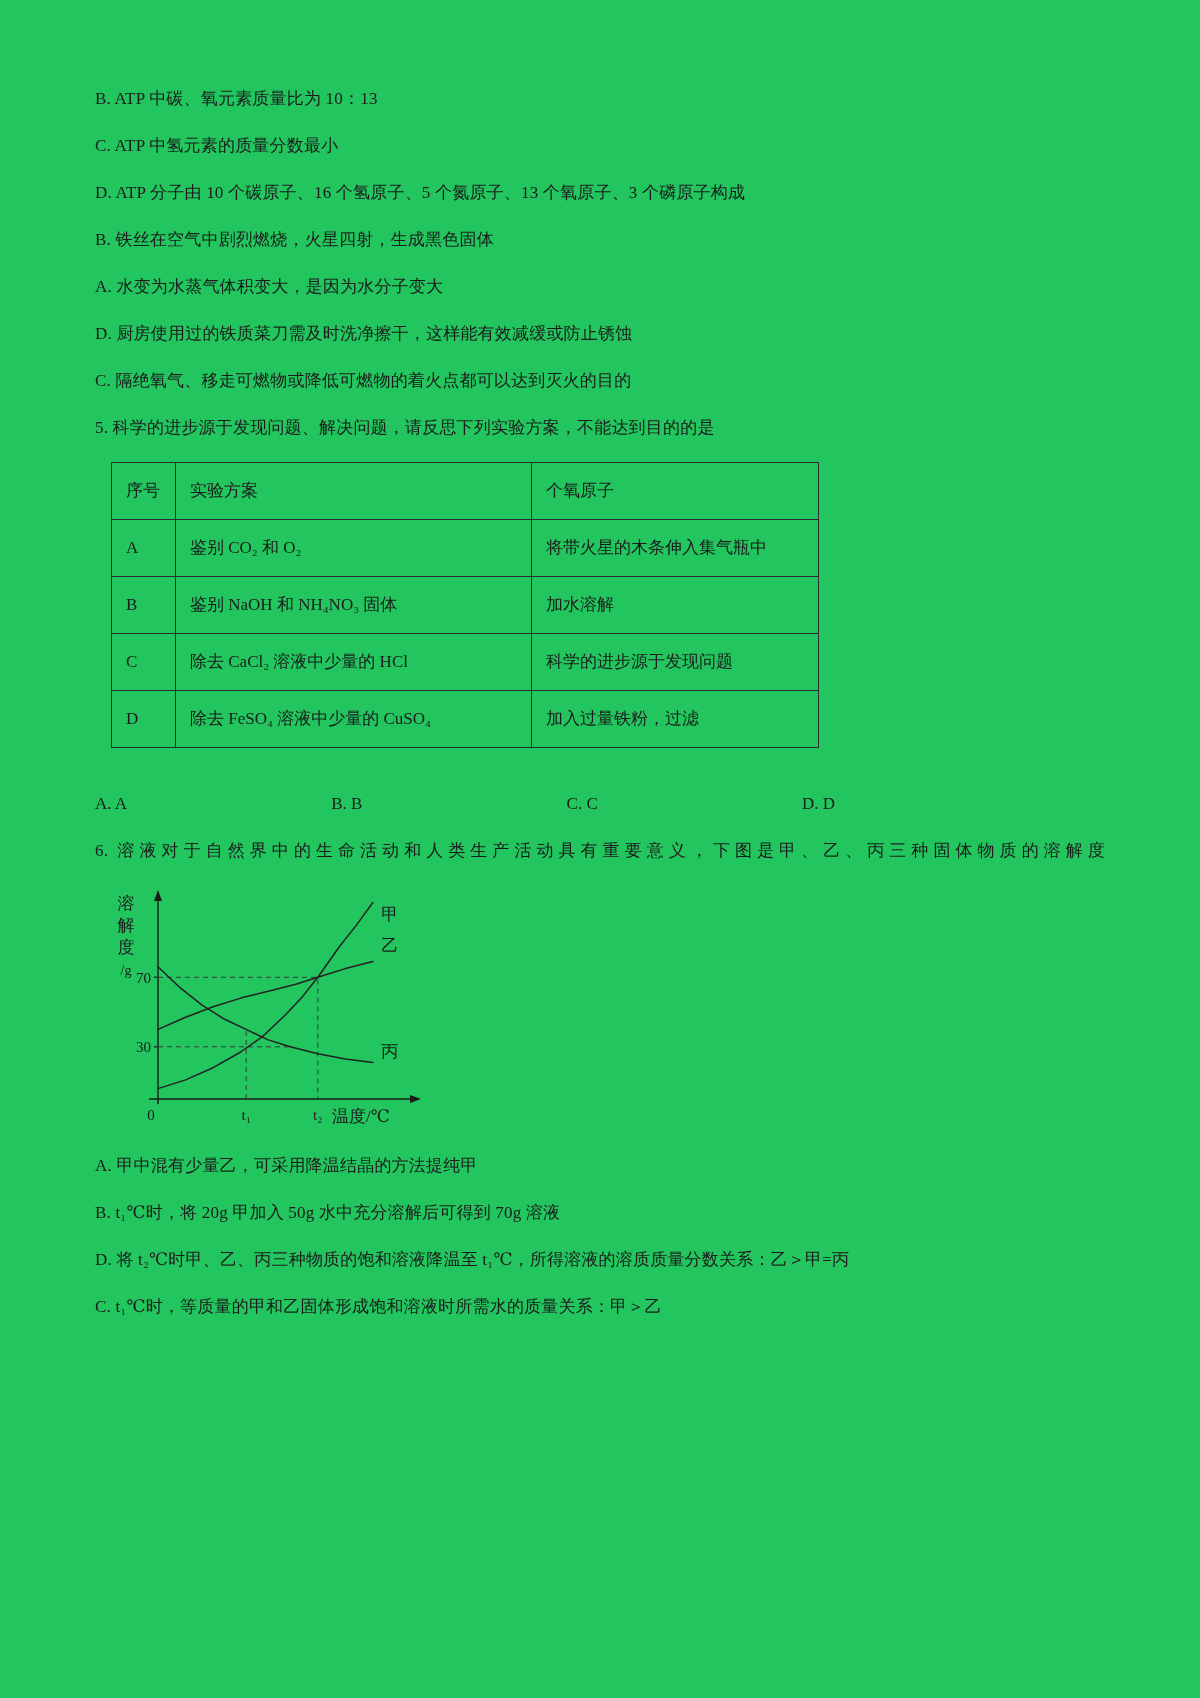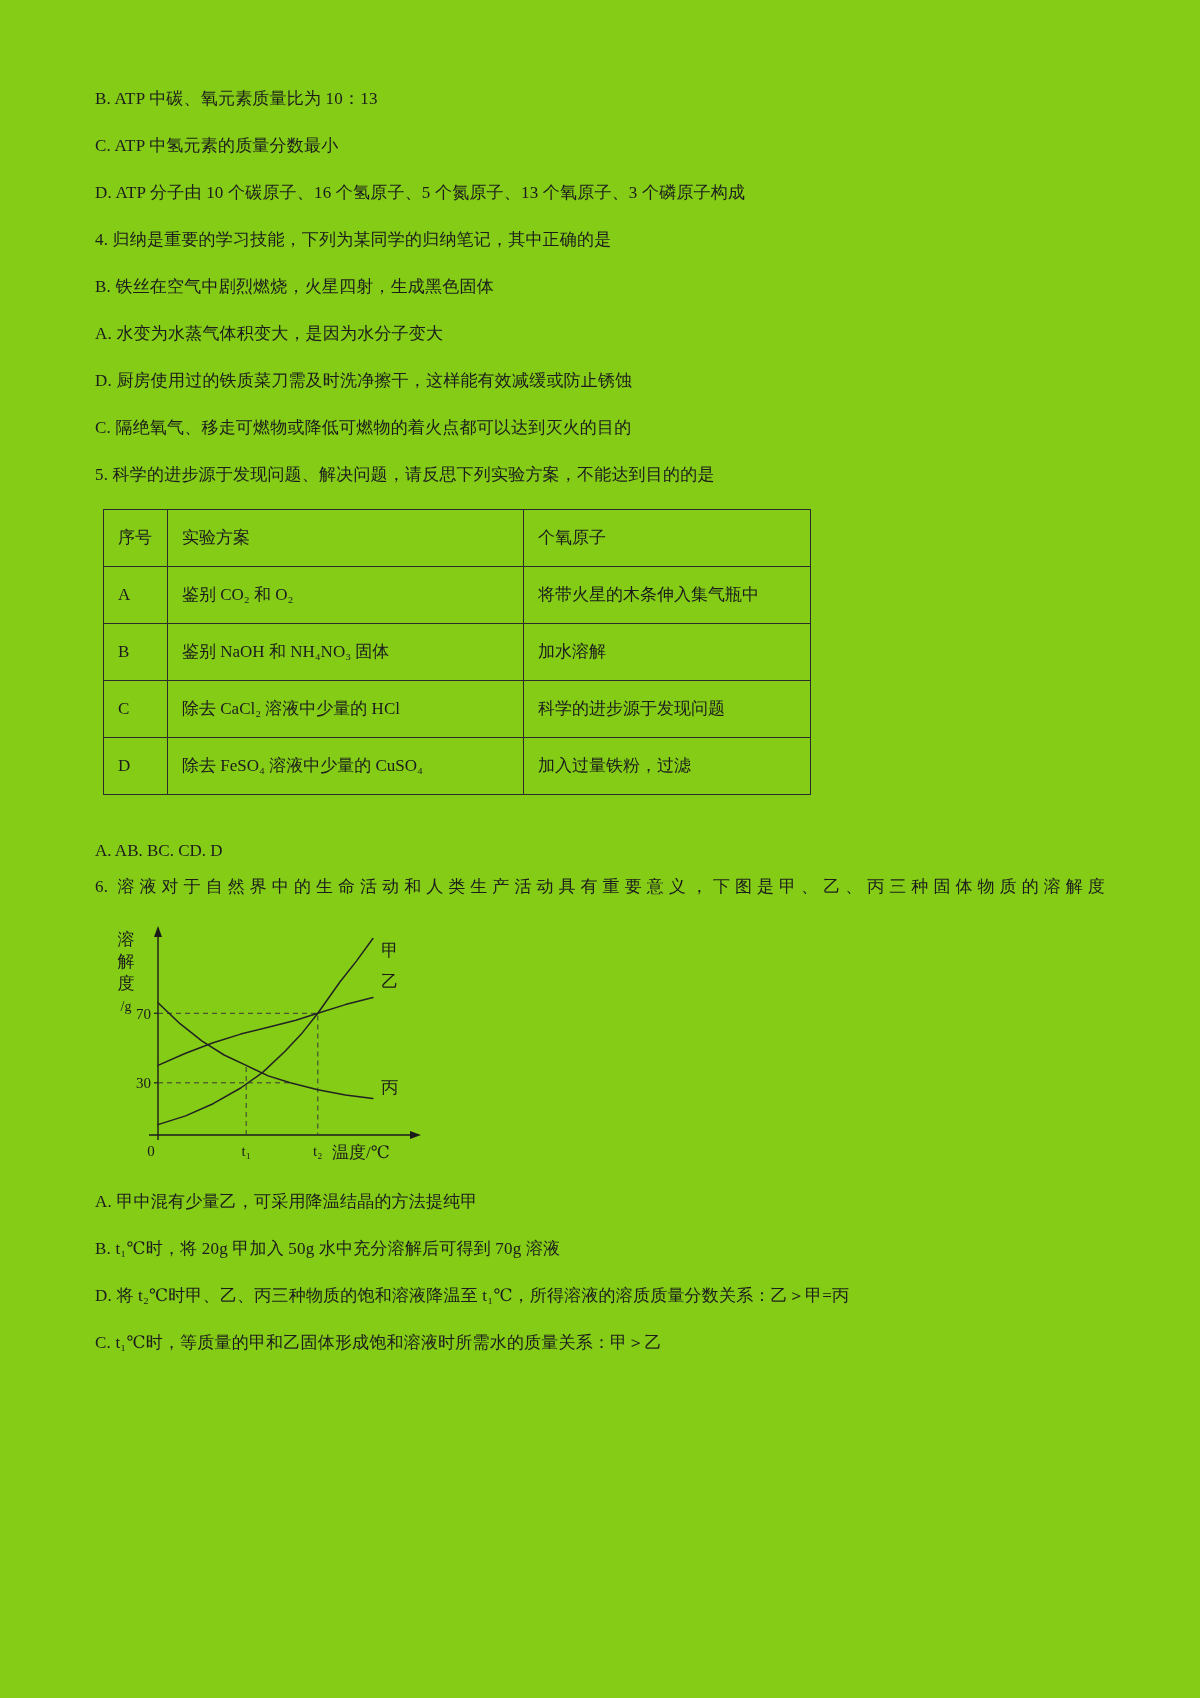--- a/index.html
+++ b/index.html
@@ -2,47 +2,46 @@
 <html><head>
 <meta charset="utf-8">
 <style>
   html,body{margin:0;padding:0;background:#ffffff;}
   body{
     width:1200px;height:1698px;
     font-family:"Liberation Serif","DejaVu Serif",serif;
     color:#1c1c1c;
     overflow:hidden;
   }
-  .page{box-sizing:border-box;width:1200px;height:1698px;padding:86px 95px 40px 95px;background:#84cc16;}
+  .page{box-sizing:border-box;width:1200px;height:1698px;padding:86px 95px 40px 95px;background:#22c55e;}
   .doc-line{font-size:17px;line-height:26px;margin:0 0 21px 0;letter-spacing:0.2px;}
   .stem-justify{text-align:justify;text-align-last:justify;}
-  table.q5-table{border-collapse:collapse;margin:2px 0 43px 8px;table-layout:fixed;}
+  table.q5-table{border-collapse:collapse;margin:2px 0 43px 16px;table-layout:fixed;}
   table.q5-table td{
     border:1.3px solid #2c2c2c;
     font-size:17px;line-height:26px;
     padding:15px 14px;vertical-align:middle;
     overflow:hidden;white-space:nowrap;
   }
   .col-no{width:64px;}
   .col-purpose{width:356px;}
   .col-plan{width:287px;}
-  .answer-row{display:flex;justify-content:flex-start;width:740px;font-size:17px;line-height:26px;margin:0 0 10px 0;}
+  .answer-row{display:flex;justify-content:space-between;width:740px;font-size:17px;line-height:26px;margin:0 0 21px 0;}
   .chart-wrap{margin:2px 0 20px 5px;width:340px;}
   svg{display:block;}
 </style>
 </head>
 <body>
 
 <div class="page">
 
   <div class="doc-line">B.  ATP 中碳、氧元素质量比为 10：13</div>
   <div class="doc-line">C.  ATP 中氢元素的质量分数最小</div>
   <div class="doc-line">D.  ATP 分子由 10 个碳原子、16 个氢原子、5 个氮原子、13 个氧原子、3 个磷原子构成</div>
 
-  <div class="doc-line">4.  归纳是重要的学习技能，下列为某同学的归纳笔记，其中正确的是</div>
   <div class="doc-line">B.  铁丝在空气中剧烈燃烧，火星四射，生成黑色固体</div>
   <div class="doc-line">A.  水变为水蒸气体积变大，是因为水分子变大</div>
   <div class="doc-line">D.  厨房使用过的铁质菜刀需及时洗净擦干，这样能有效减缓或防止锈蚀</div>
   <div class="doc-line">C.  隔绝氧气、移走可燃物或降低可燃物的着火点都可以达到灭火的目的</div>
 
   <div class="doc-line">5.  科学的进步源于发现问题、解决问题，请反思下列实验方案，不能达到目的的是</div>
 
   <table class="q5-table">
     <colgroup>
       <col class="col-no">

